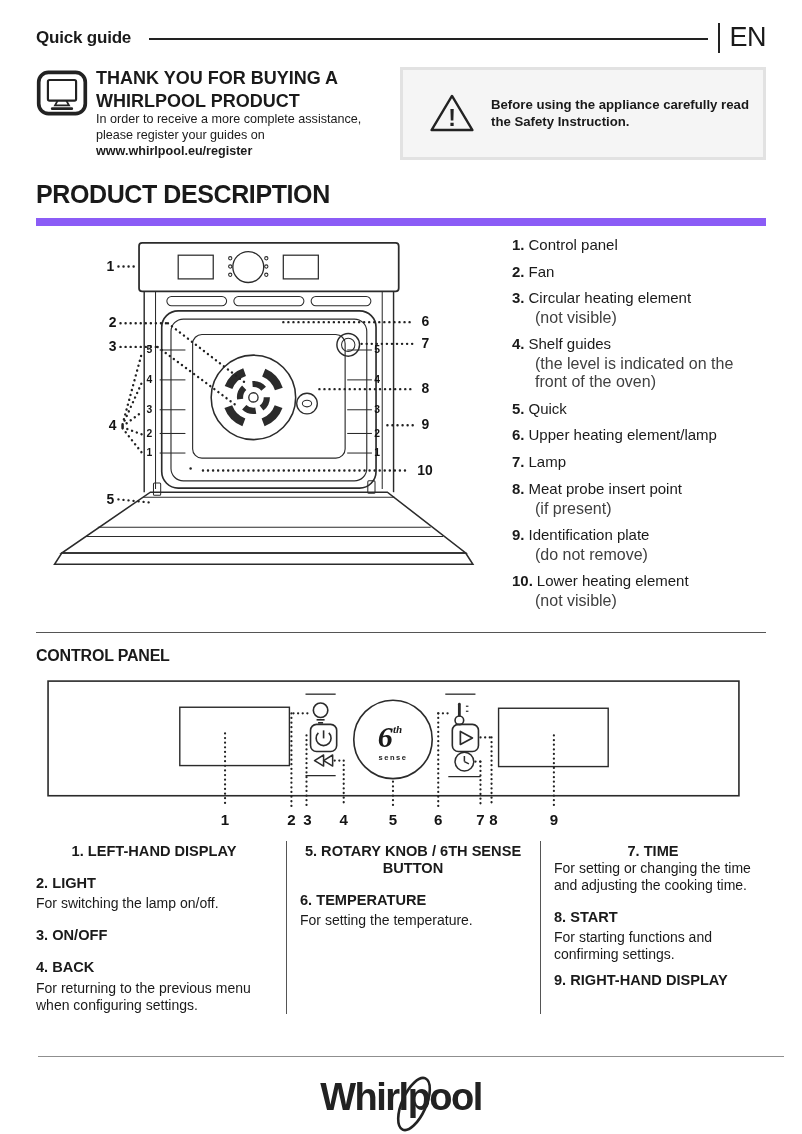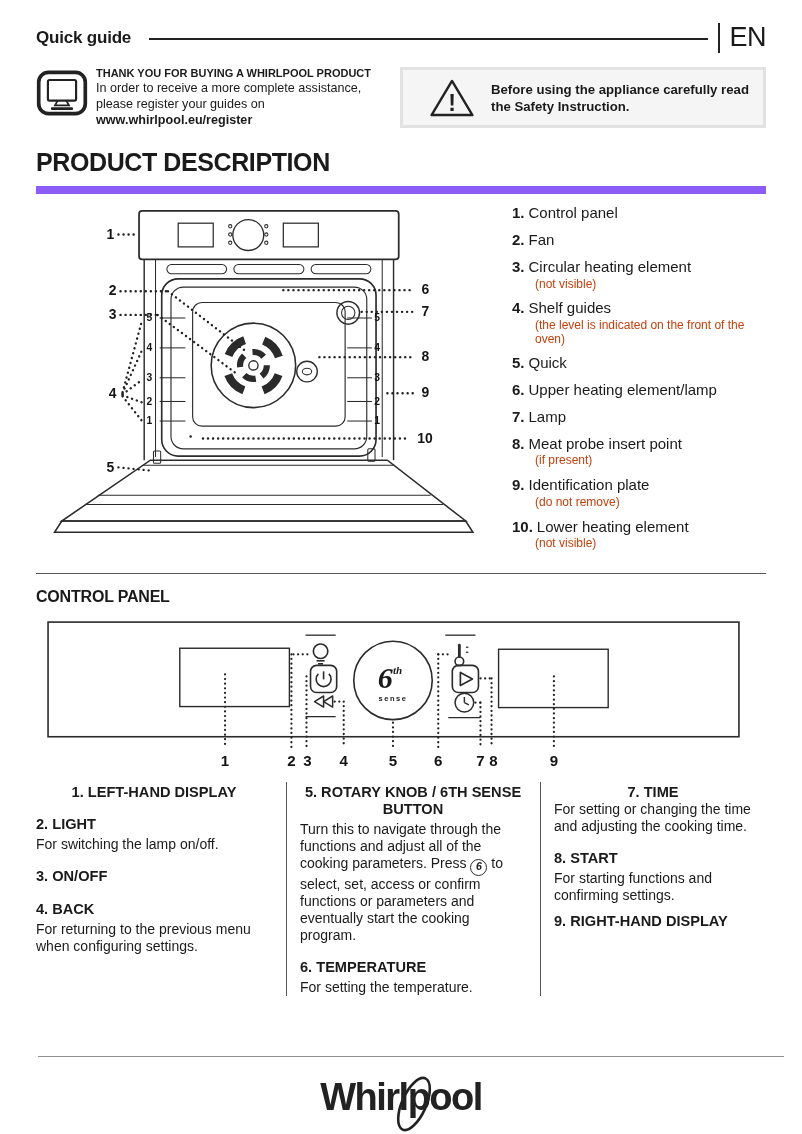--- a/index.html
+++ b/index.html
@@ -15,41 +15,41 @@
   .qg-title { font-size:17px; font-weight:700; letter-spacing:-0.2px; white-space:nowrap; }
   .qg-rule { flex:1; height:2px; background:#222; margin:2px 10px 0 18px; }
   .qg-vbar { width:2px; height:30px; background:#222; margin-right:9px; }
   .qg-lang { font-size:27px; font-weight:400; letter-spacing:-0.5px; }
 
   
   .intro-row { display:flex; margin-top:14px; align-items:stretch; }
   .thanks { display:flex; width:352px; flex:none; }
   .thanks-icon { flex:none; margin:3px 8px 0 0; }
   .thanks-text { font-size:12.6px; line-height:1.26; }
-  .thanks-title { font-weight:700; font-size:11px; }
+  .thanks-title { font-weight:700; font-size:18px; }
   .thanks-url { font-weight:700; }
   .warning-box {
     flex:1; margin-left:12px; background:#f5f5f5; border:3px solid #e2e2e2;
     display:flex; align-items:center; padding:6px 12px;
   }
   .warning-icon { flex:none; margin:0 16px 0 14px; }
   .warning-text { font-weight:700; font-size:13.2px; line-height:1.3; }
 
   
   h1.pd-title {
     font-size:25px; font-weight:700; letter-spacing:-0.4px; margin:20px 0 0;
     padding-bottom:9px; border-bottom:8px solid #8b5cf6;
   }
   .pd-section { display:flex; margin-top:2px; }
   .pd-diagram { flex:none; width:474px; }
   .pd-list { flex:1; padding-top:8px; padding-left:2px; }
   .pd-item { margin-bottom:8px; font-size:15px; line-height:1.25; }
   .pd-line { display:flex; }
   .pd-num { font-weight:700; margin-right:4px; white-space:nowrap; }
-  .pd-note { font-size:12px; color:#c2410c; padding-left:23px; line-height:1.14; margin-top:1px; }
+  .pd-note { font-size:16px; color:#404040; padding-left:23px; line-height:1.14; margin-top:1px; }
 
   .section-rule { height:1px; background:#555; margin-top:14px; }
 
   
   h2.cp-title { font-size:16px; font-weight:700; margin:14px 0 10px; letter-spacing:-0.2px; }
   .cp-diagram { margin-left:2px; }
 
   
   .cols { display:grid; grid-template-columns:250px 254px 226px; margin-top:10px; }
   .col { padding-right:14px; }
@@ -392,21 +392,20 @@
     <div class="col">
       <div class="item-h">1. LEFT-HAND DISPLAY</div>
       <div class="item-h">2. LIGHT</div>
       <p>For switching the lamp on/off.</p>
       <div class="item-h">3. ON/OFF</div>
       <div class="item-h">4. BACK</div>
       <p>For returning to the previous menu when configuring settings.</p>
     </div>
     <div class="col">
       <div class="item-h">5. ROTARY KNOB / 6TH SENSE BUTTON</div>
-      <p><span>Turn this to navigate through the functions and adjust all of the cooking parameters. Press</span> <span class="sense-inline">6</span> <span>to select, set, access or confirm functions or parameters and eventually start the cooking program.</span></p>
       <div class="item-h">6. TEMPERATURE</div>
       <p>For setting the temperature.</p>
     </div>
     <div class="col">
       <div class="item-h" style="margin-bottom:0;">7. TIME</div>
       <p>For setting or changing the time and adjusting the cooking time.</p>
       <div class="item-h">8. START</div>
       <p>For starting functions and confirming settings.</p>
       <div class="item-h" style="margin-top:9px;">9. RIGHT-HAND DISPLAY</div>
     </div>

